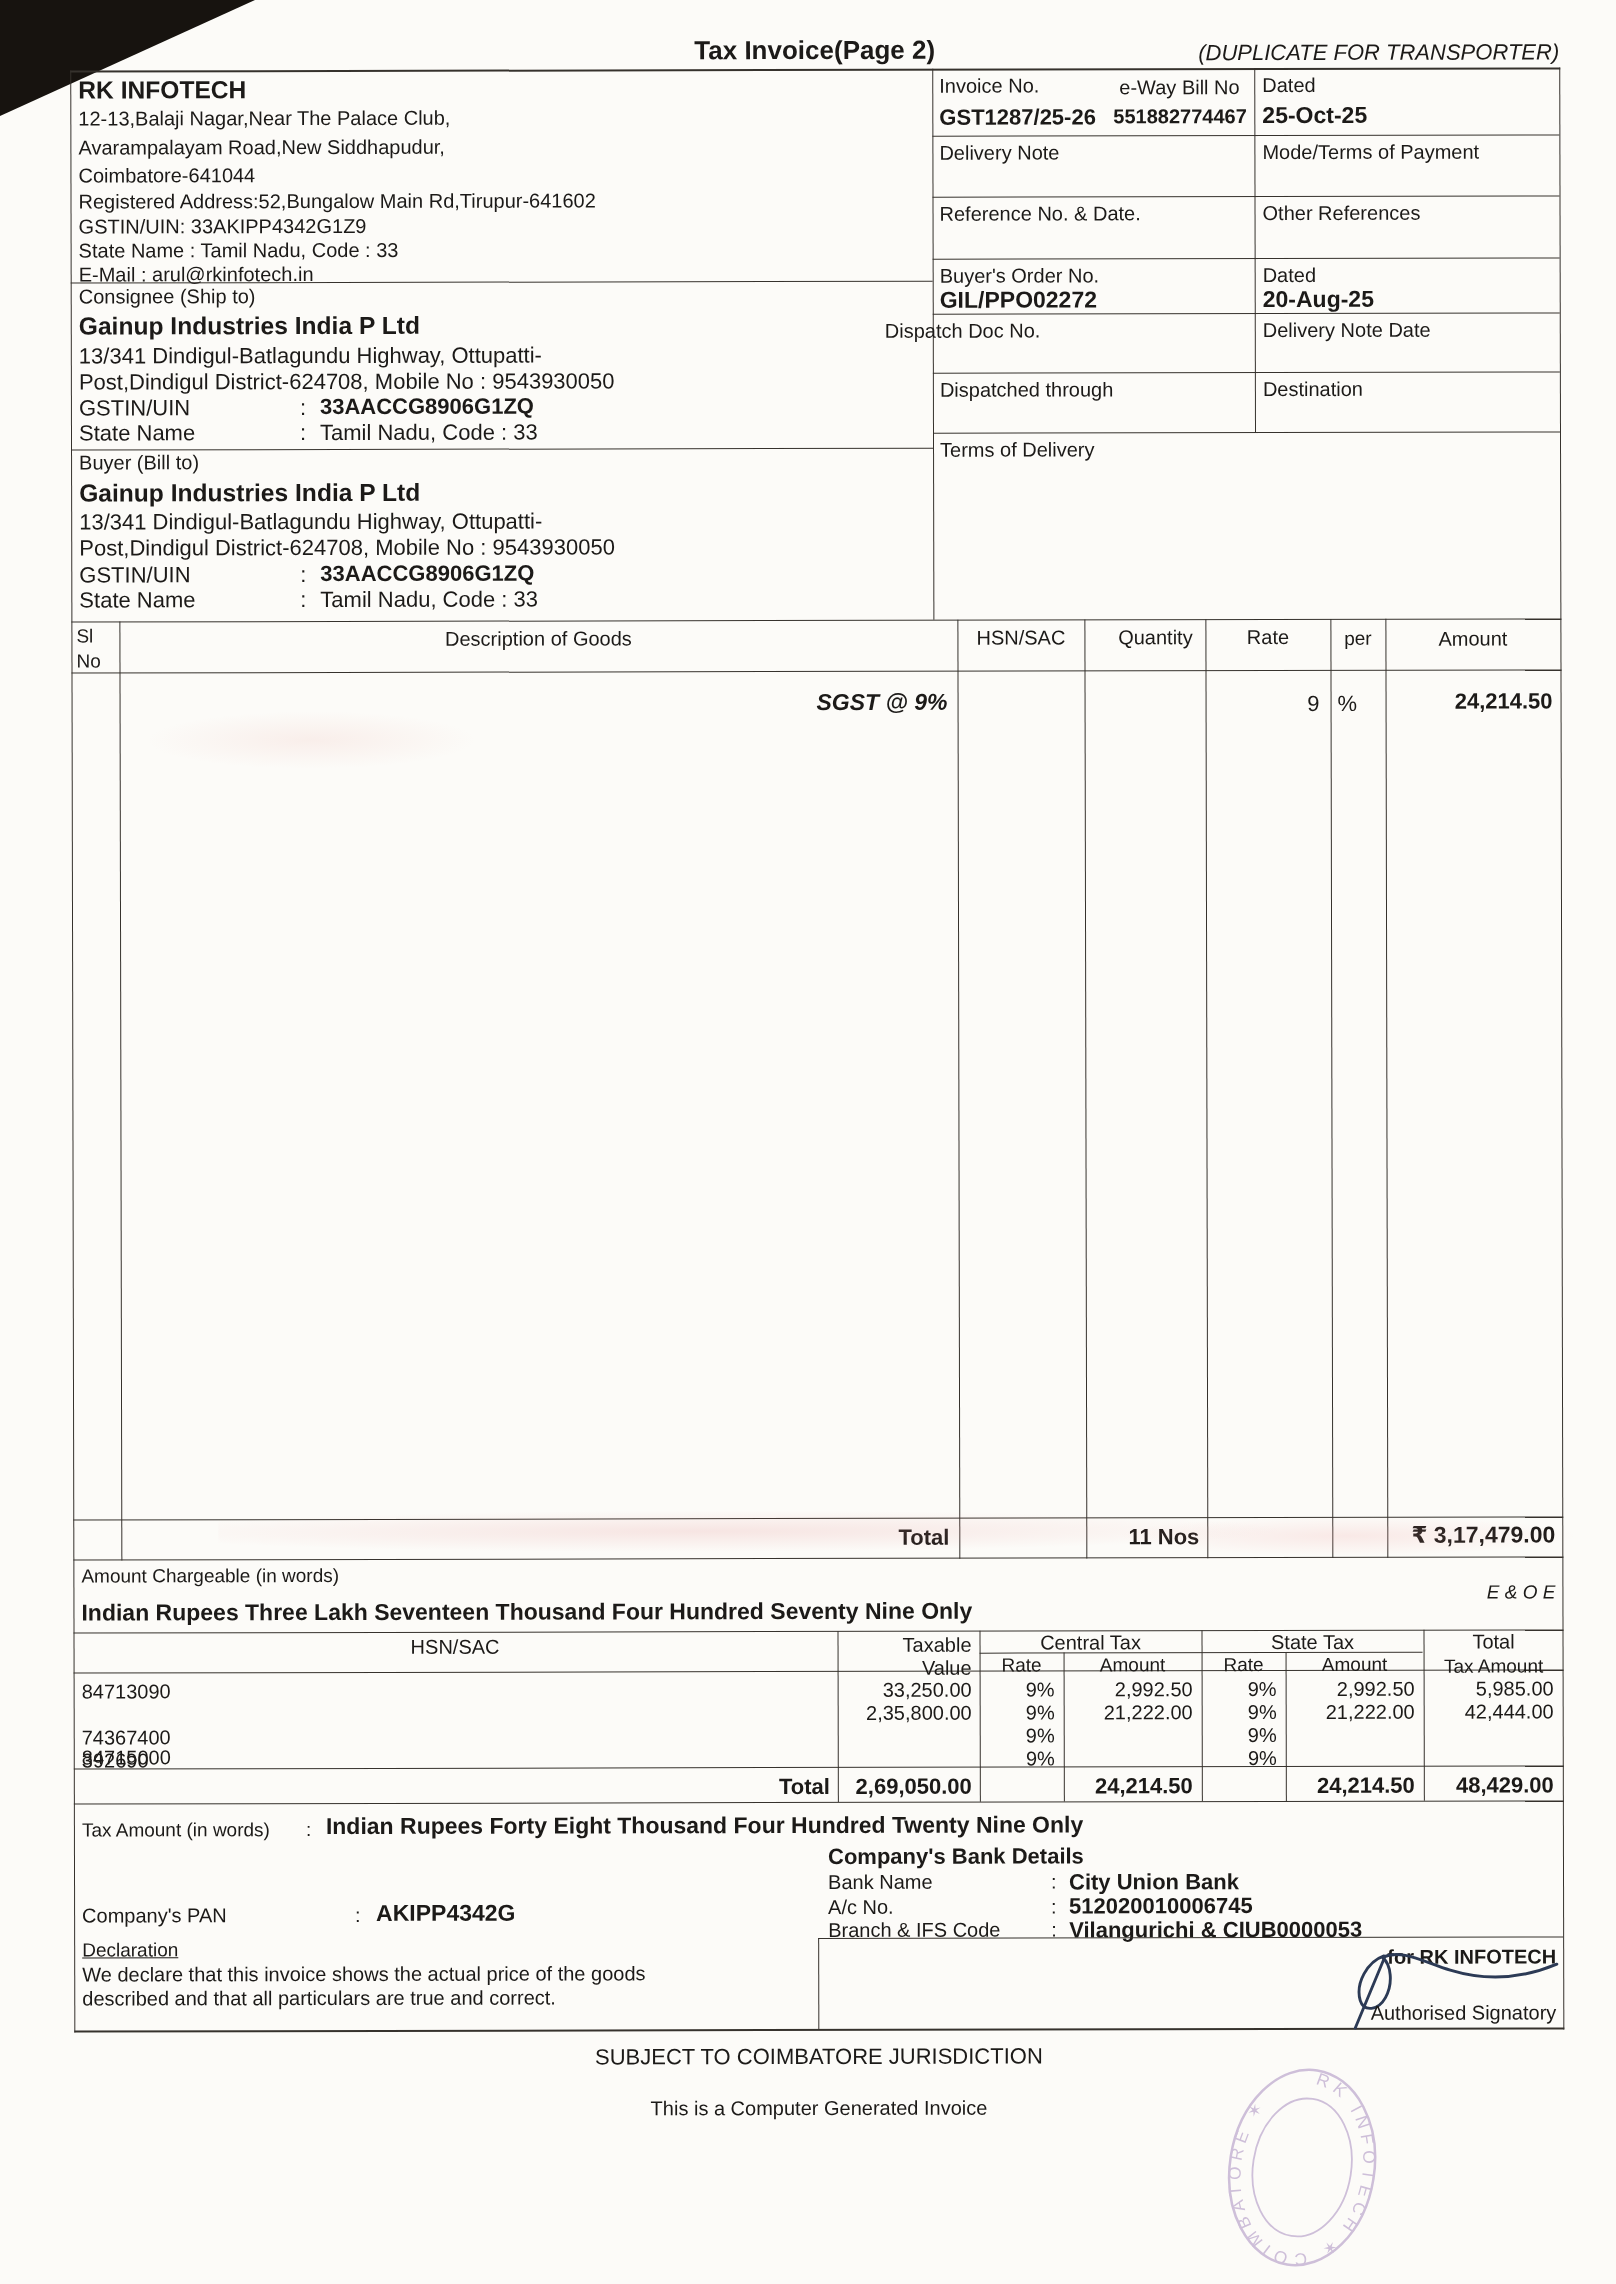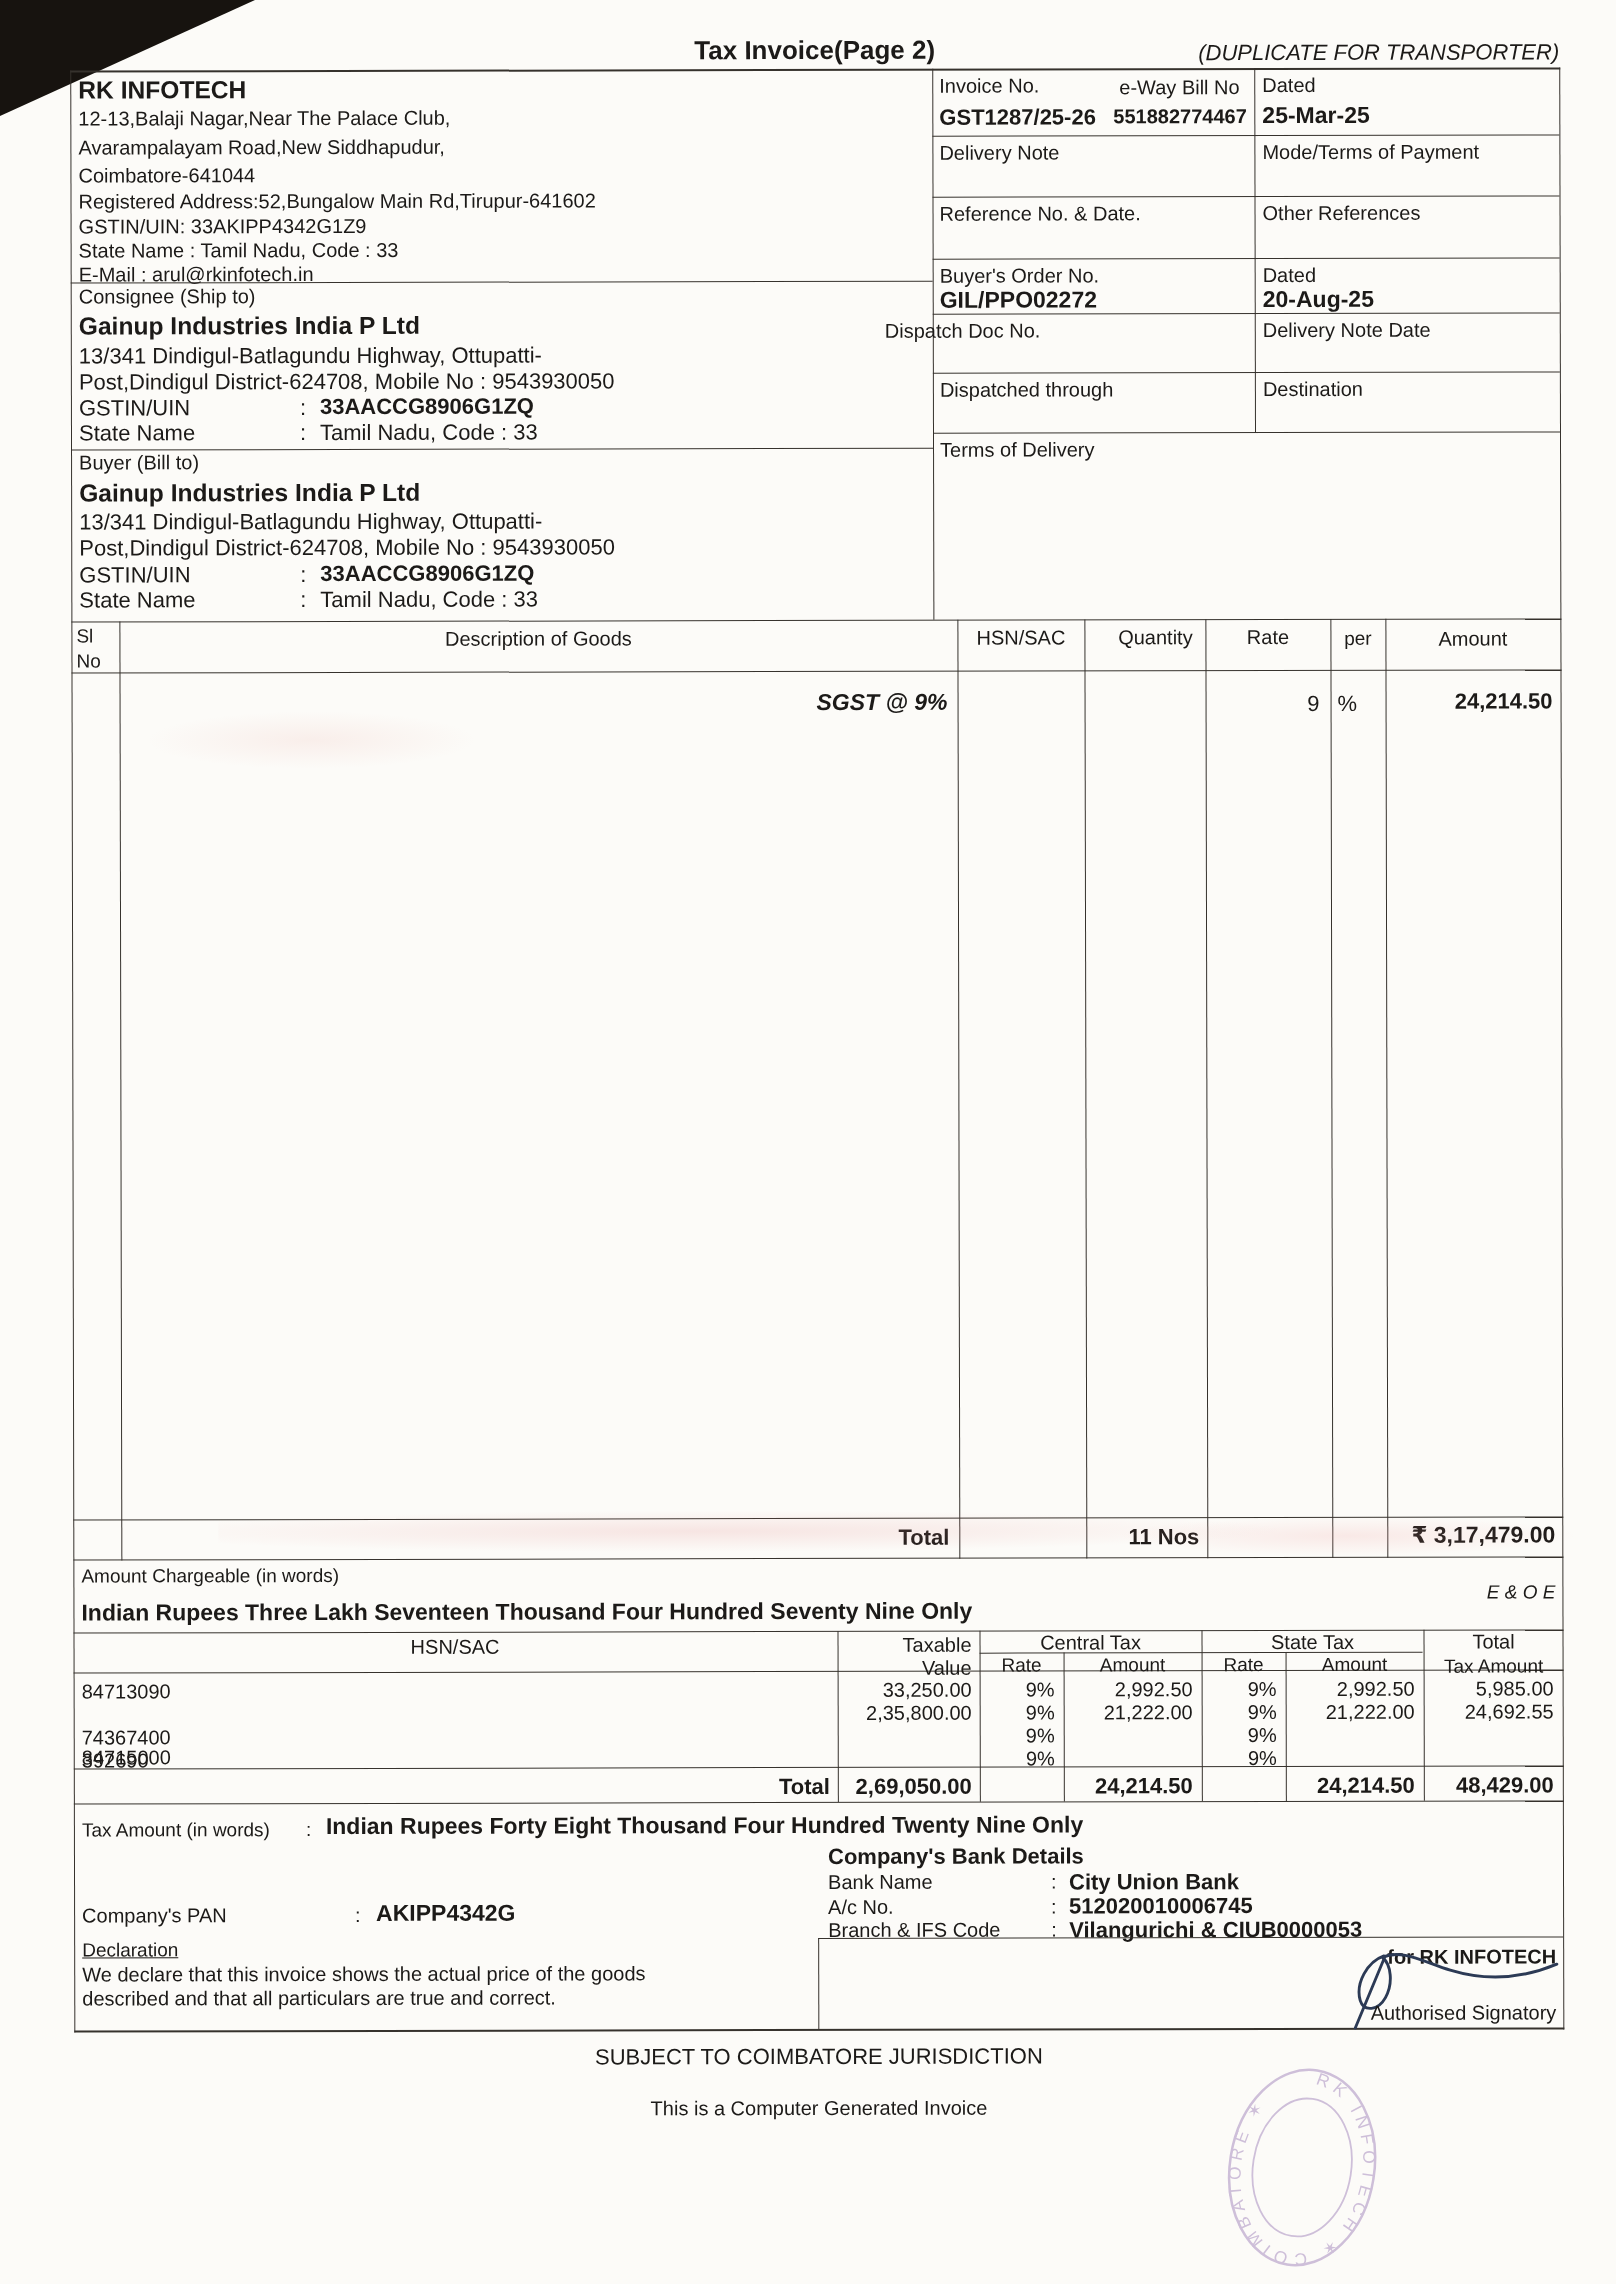--- a/index.html
+++ b/index.html
@@ -78,21 +78,21 @@
     <div class="hline" style="left:934px;top:259px;width:627px;"></div>
     <div class="hline" style="left:934px;top:314px;width:627px;"></div>
     <div class="hline" style="left:934px;top:373px;width:627px;"></div>
     <div class="hline" style="left:934px;top:433px;width:627px;"></div>
 
     <div class="t s28" style="left:941px;top:75px;">Invoice No.</div>
     <div class="t s28" style="left:1121px;top:77px;">e-Way Bill No</div>
     <div class="t s28" style="left:1264px;top:75px;">Dated</div>
     <div class="t s30 b" style="left:941px;top:105px;">GST1287/25-26</div>
     <div class="t s28 b" style="left:1115px;top:106px;">551882774467</div>
-    <div class="t s32 b" style="left:1264px;top:103px;">25-Mar-25</div>
+    <div class="t s32 b" style="left:1264px;top:103px;">25-Oct-25</div>
 
     <div class="t s28" style="left:941px;top:142px;">Delivery Note</div>
     <div class="t s28" style="left:1264px;top:142px;">Mode/Terms of Payment</div>
     <div class="t s28 b" style="left:941px;top:168px;"></div>
     <div class="t s28 b" style="left:1264px;top:168px;"></div>
 
     <div class="t s28" style="left:941px;top:203px;">Reference No. &amp; Date.</div>
     <div class="t s28" style="left:1264px;top:203px;">Other References</div>
     <div class="t s28 b" style="left:941px;top:229px;"></div>
     <div class="t s28 b" style="left:1264px;top:229px;"></div>
@@ -174,21 +174,21 @@
     <div class="t s28 r" style="left:1200px;top:1679px;width:75px;">9%</div>
     <div class="t s28 r" style="left:1284px;top:1679px;width:129px;">2,992.50</div>
     <div class="t s28 r" style="left:1422px;top:1679px;width:130px;">5,985.00</div>
 
     <div class="t s28" style="left:80px;top:1702px;margin-top:43px;">84715000</div>
     <div class="t s28 r" style="left:836px;top:1702px;width:134px;">2,35,800.00</div>
     <div class="t s28 r" style="left:978px;top:1702px;width:75px;">9%</div>
     <div class="t s28 r" style="left:1062px;top:1702px;width:129px;">21,222.00</div>
     <div class="t s28 r" style="left:1200px;top:1702px;width:75px;">9%</div>
     <div class="t s28 r" style="left:1284px;top:1702px;width:129px;">21,222.00</div>
-    <div class="t s28 r" style="left:1422px;top:1702px;width:130px;">24,692.55</div>
+    <div class="t s28 r" style="left:1422px;top:1702px;width:130px;">42,444.00</div>
 
     <div class="t s28" style="left:80px;top:1725px;">74367400</div>
     <div class="t s28 r" style="left:978px;top:1725px;width:75px;">9%</div>
     <div class="t s28 r" style="left:1200px;top:1725px;width:75px;">9%</div>
 
     <div class="t s28" style="left:80px;top:1748px;">392690</div>
     <div class="t s28 r" style="left:978px;top:1748px;width:75px;">9%</div>
     <div class="t s28 r" style="left:1200px;top:1748px;width:75px;">9%</div>
 
     <div class="t s30 b r" style="left:72px;top:1774px;width:756px;">Total</div>

